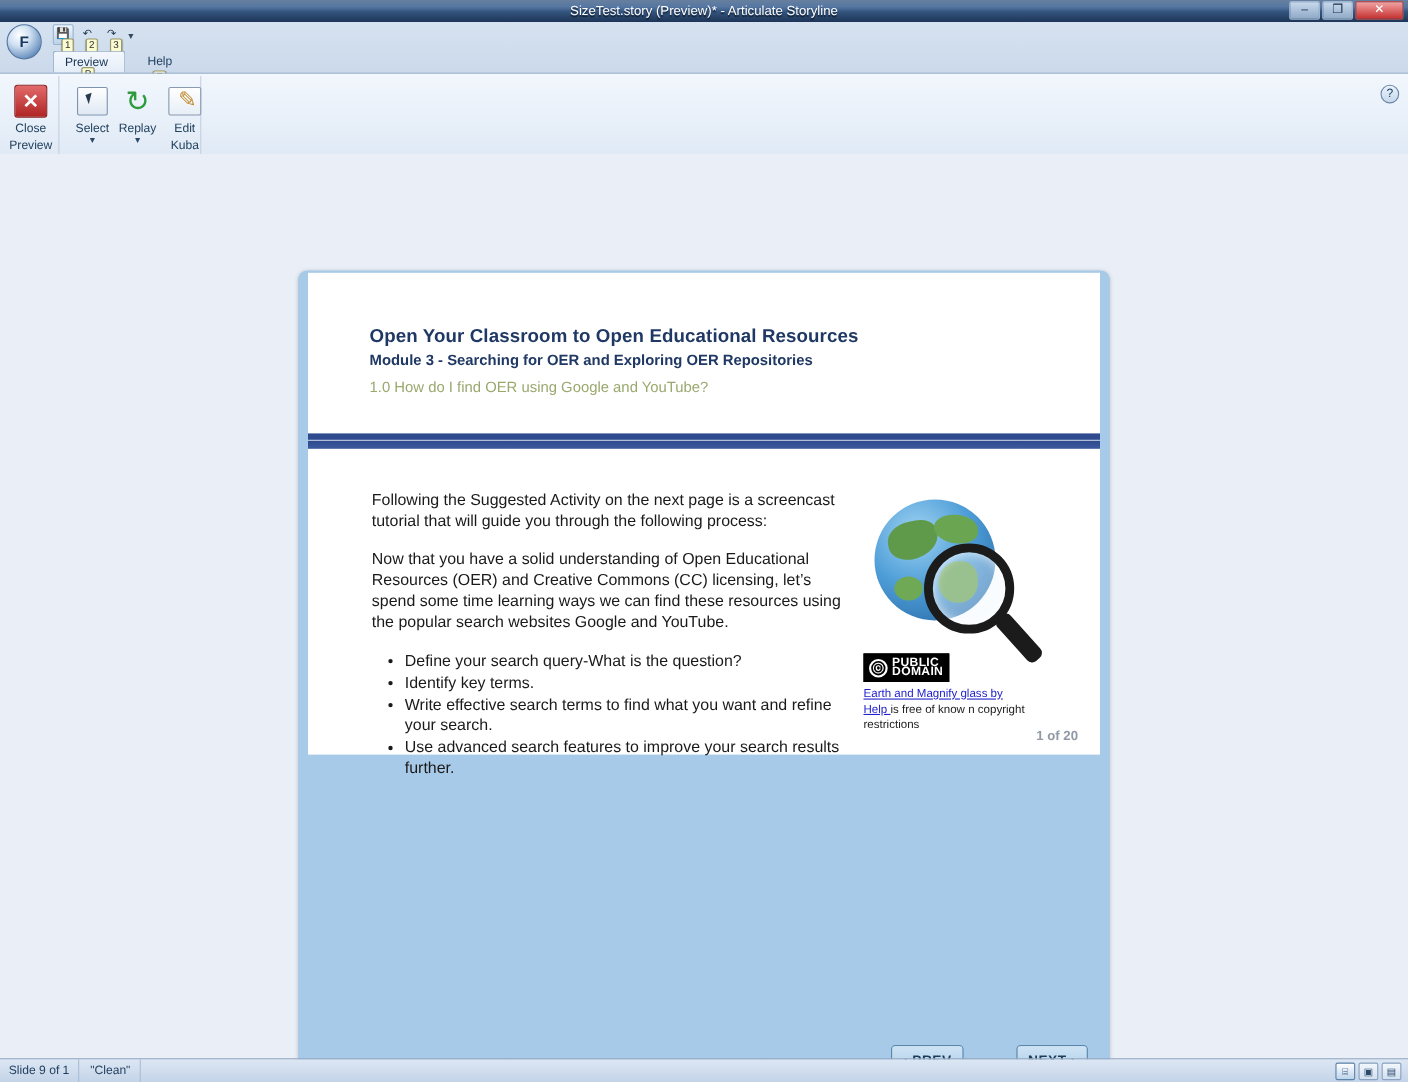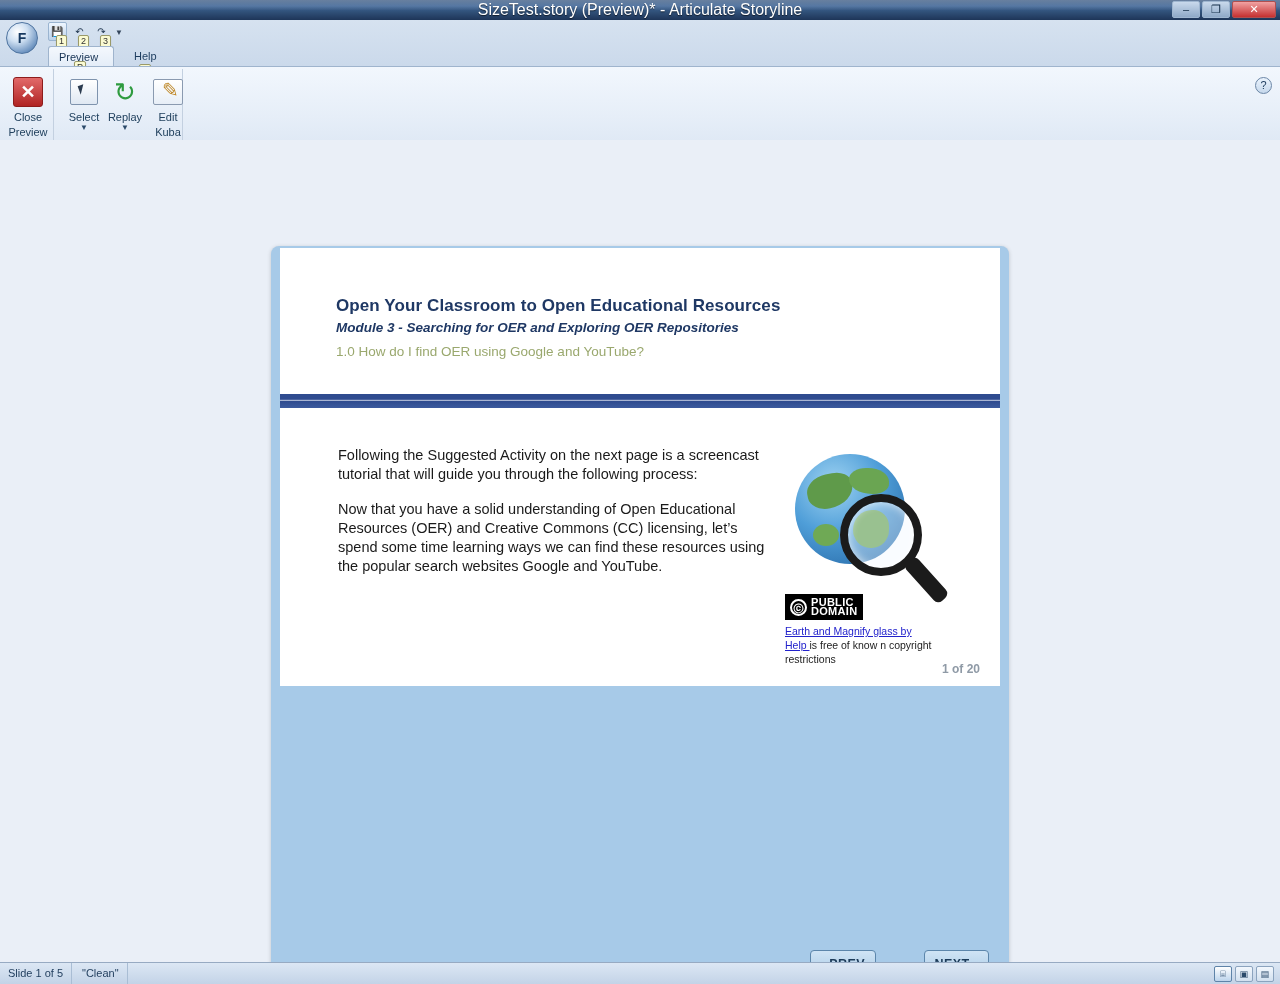--- a/index.html
+++ b/index.html
@@ -19,21 +19,21 @@
     background: linear-gradient(180deg, #2e4f7a 0%, #3f6596 30%, #305078 60%, #1e3558 100%);
     overflow: hidden;
   }
   .titlebar-gloss {
     position: absolute; top: 0; left: 0; right: 0; height: 10px;
     background: linear-gradient(180deg, rgba(255,255,255,0.28), rgba(255,255,255,0.02));
   }
   .titlebar-text {
     position: absolute; top: 0; left: 0; width: 1280px; height: 20px;
     line-height: 20px; text-align: center;
-    color: #ffffff; font-size: 16px;
+    color: #ffffff; font-size: 12px;
     text-shadow: 0 1px 1px rgba(0,0,0,0.6);
   }
   .win-buttons {
     position: absolute; right: 4px; top: 1px; display: flex; gap: 2px;
   }
   .win-btn {
     width: 28px; height: 17px; border: 1px solid #9fb6d0;
     border-radius: 2px;
     background: linear-gradient(180deg, #c9d9ec, #8fa9c7);
     color: #102a44; font-size: 11px; line-height: 15px; text-align: center;
@@ -198,21 +198,21 @@
     width: 720px; height: 438px;
     background: #ffffff;
   }
   .slide-title {
     position: absolute; left: 56px; top: 48px; width: 620px;
     font-size: 17px; font-weight: bold; color: #1f3864;
     letter-spacing: 0.1px;
   }
   .slide-sub {
     position: absolute; left: 56px; top: 72px; width: 620px;
-    font-size: 13.5px; font-weight: bold; color: #1f3864; font-style: italic;
+    font-size: 13.5px; font-weight: bold; color: #1f3864;
   }
   .slide-sub2 {
     position: absolute; left: 56px; top: 96px; width: 620px;
     font-size: 13.5px; color: #9aa86e;
   }
   .divider {
     position: absolute; left: 0; top: 146px; width: 720px; height: 14px;
     background: linear-gradient(180deg, #2f4b8f 0%, #2f4b8f 38%, #c8d0e4 45%, #2f4b8f 52%, #3c5a9e 100%);
   }
   .body-col {
@@ -417,20 +417,26 @@
 
       <div class="slide-title">Open Your Classroom to Open Educational Resources</div>
       <div class="slide-sub">Module 3 - Searching for OER and Exploring OER Repositories</div>
       <div class="slide-sub2">1.0 How do I find OER using Google and YouTube?</div>
 
       <div class="divider"></div>
 
       <div class="body-col">
         <p>Following the Suggested Activity on the next page is a screencast tutorial that will guide you through the following process:</p>
         <p>Now that you have a solid understanding of Open Educational Resources (OER) and Creative Commons (CC) licensing, let’s spend some time learning ways we can find these resources using the popular search websites Google and YouTube.</p>
+        <ul>
+          <li>Define your search query-What is the question?</li>
+          <li>Identify key terms.</li>
+          <li>Write effective search terms to find what you want and refine your search.</li>
+          <li>Use advanced search features to improve your search results further.</li>
+        </ul>
       </div>
 
       <div class="graphic">
         <div class="globe">
           <div class="cont1"></div>
           <div class="cont2"></div>
           <div class="cont3"></div>
           <div class="cont4"></div>
         </div>
         <div class="magnifier-handle"></div>
@@ -460,20 +466,20 @@
       </div>
       <div class="navbtn btn-next">
         <span>NEXT</span>
         <span>›</span>
       </div>
     </div>
   </div>
 </div>
 
 <div class="statusbar">
-  <div class="status-cell status-slide">Slide 1 of 5</div>
+  <div class="status-cell status-slide">Slide 9 of 1</div>
   <div class="status-cell status-theme">"Clean"</div>
   <div class="view-btns">
     <div class="view-btn active">⌸</div>
     <div class="view-btn">▣</div>
     <div class="view-btn">▤</div>
   </div>
 </div>
 
 </body></html>

